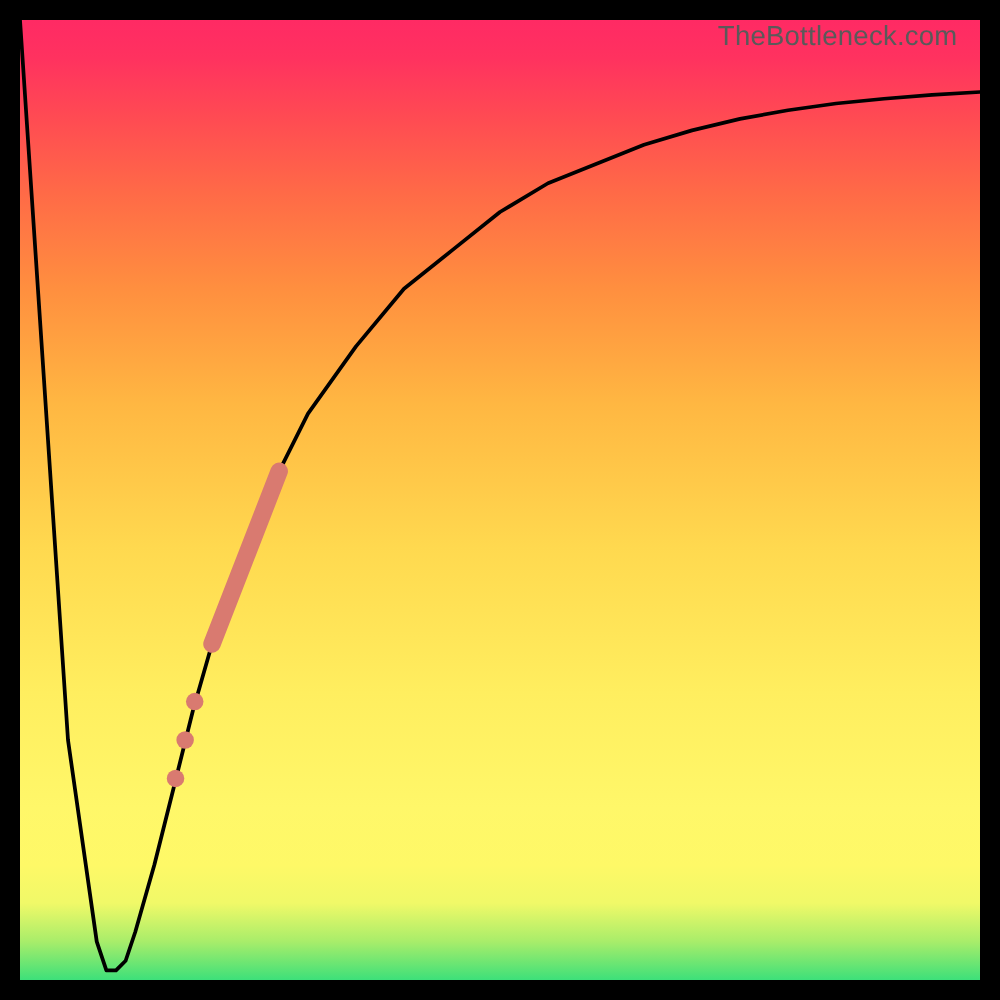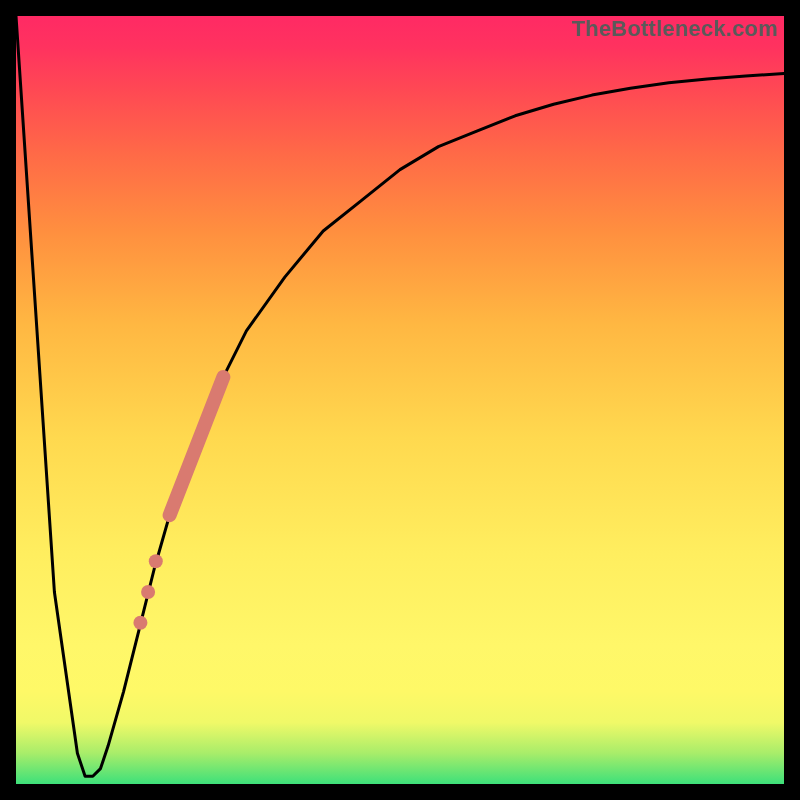--- a/index.html
+++ b/index.html
@@ -35,23 +35,23 @@
       #ff8f3f 72%,
       #ff6a47 82%,
       #ff4a53 90%,
       #ff325f 96%,
       #ff2a64 100%
     );
   }
   .watermark {
     position: absolute;
     top: 0px;
-    right: 6px;
+    right: 18px;
     font-size: 22px;
-    font-weight: 700;
+    font-weight: 400;
     color: #5a5a5a;
     letter-spacing: 0.2px;
     user-select: none;
   }
   svg.curve {
     position: absolute;
     left: 0;
     top: 0;
     width: 768px;
     height: 768px;

